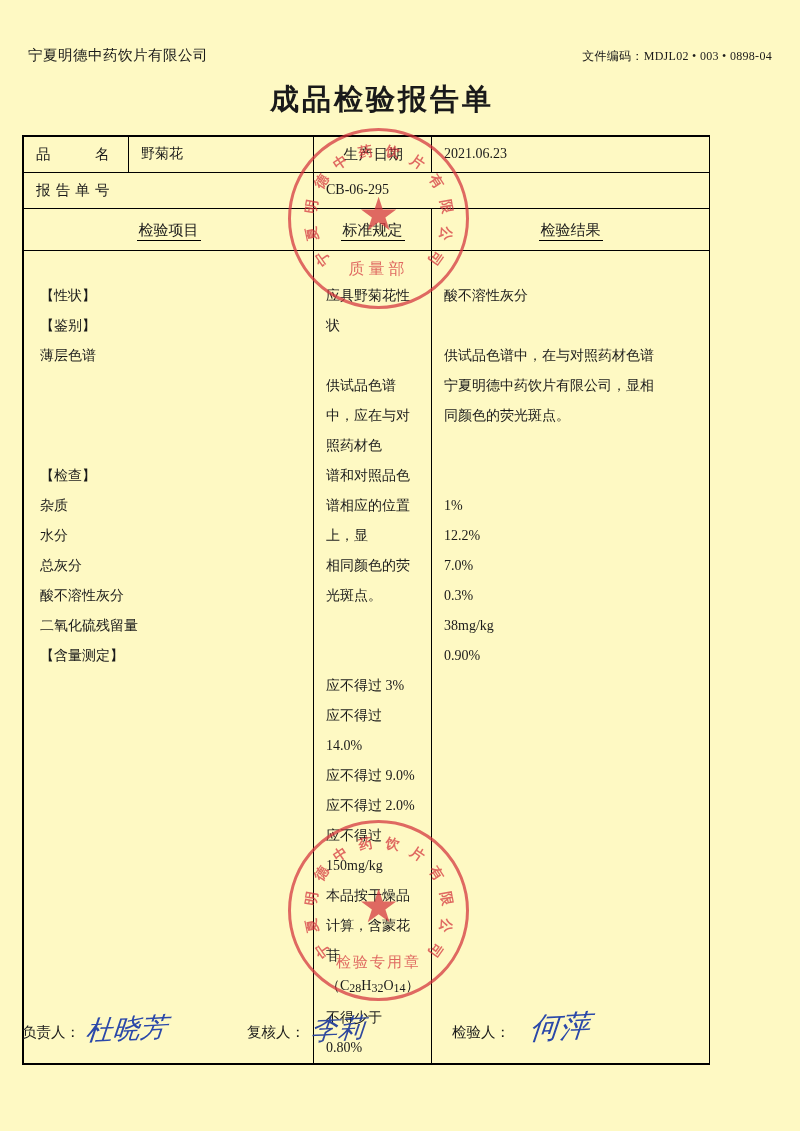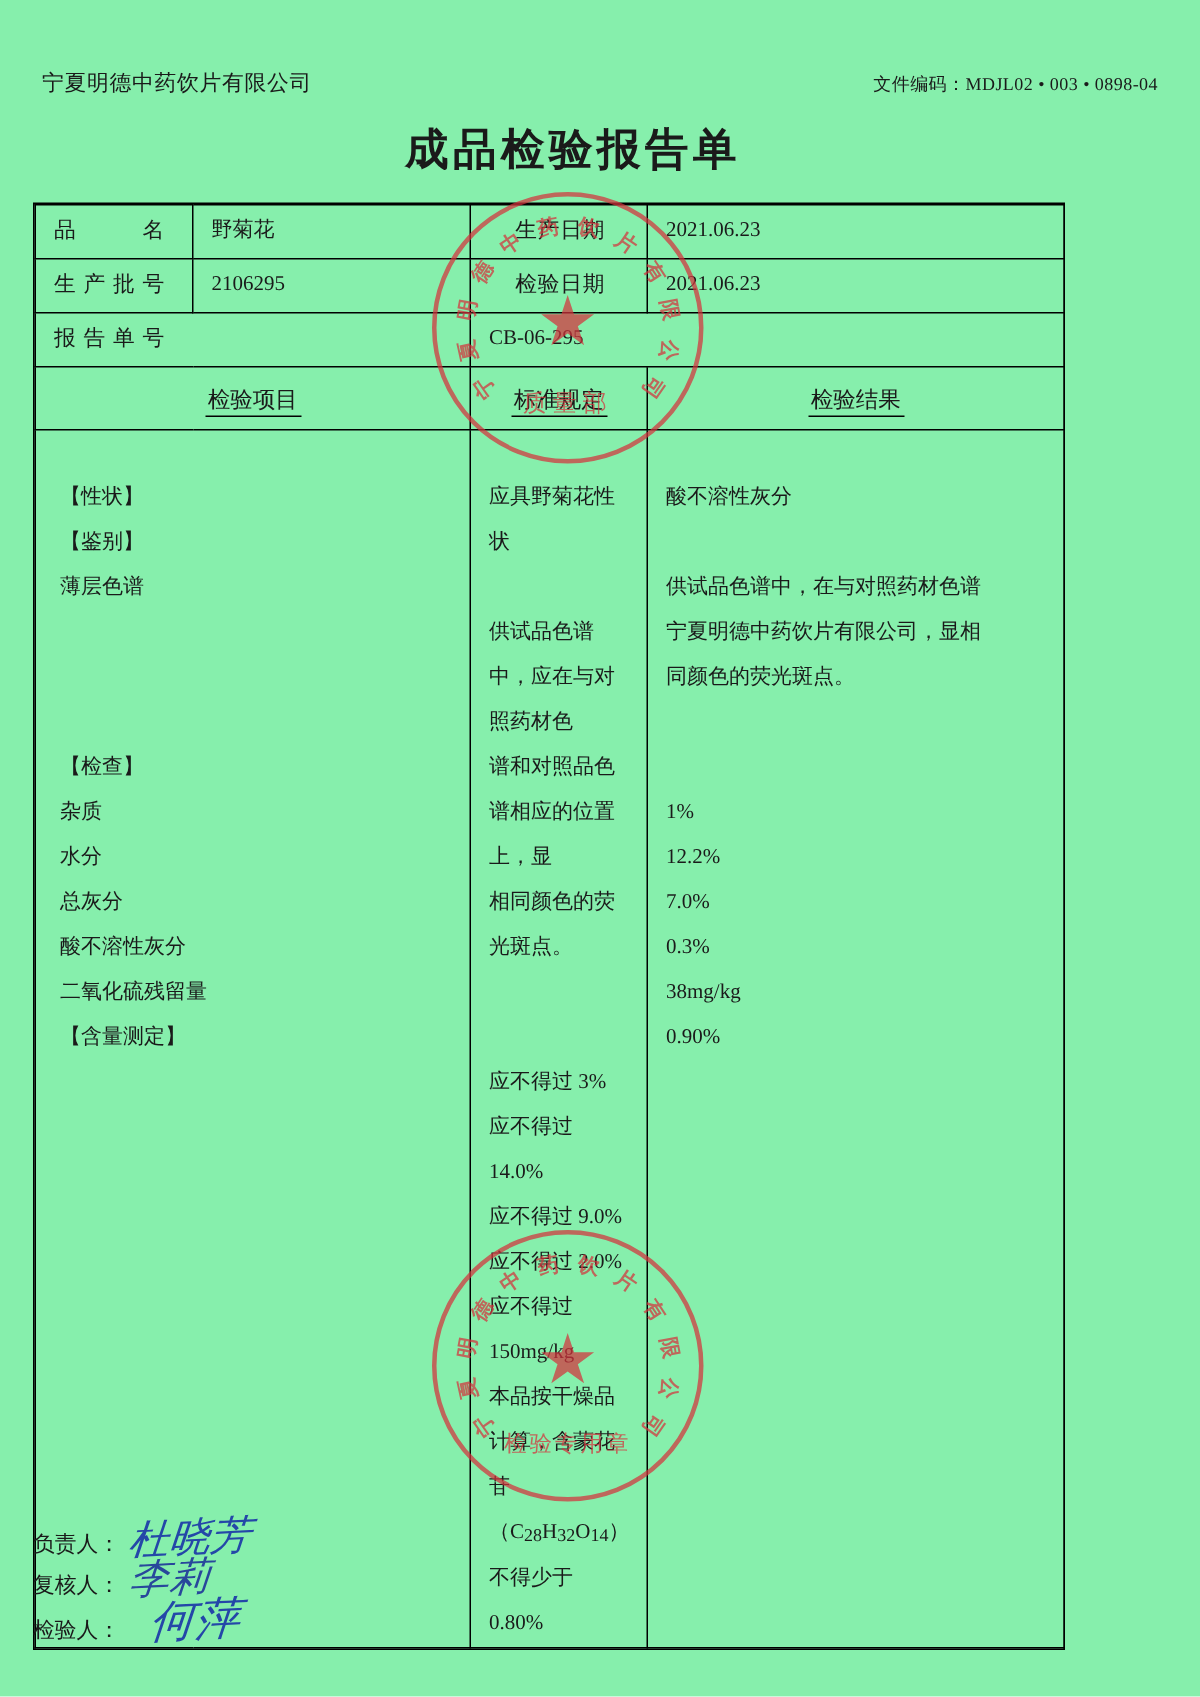--- a/index.html
+++ b/index.html
@@ -13,21 +13,21 @@
     position: relative;
     font-family: "Liberation Serif", "DejaVu Serif", serif;
     color: #1a1a1a;
     overflow: hidden;
   }
   .page {
     position: absolute;
     left: 0; top: 0;
     width: 800px;
     height: 1131px;
-    background: #86efac;
+    background: #fef9c3;
   }
   .header-row {
     position: absolute;
     left: 28px;
     top: 46px;
     width: 744px;
     display: flex;
     justify-content: space-between;
     align-items: baseline;
     font-size: 14.5px;
@@ -118,21 +118,20 @@
   }
   .blank { height: 30px; }
 
   .signrow {
     position: absolute;
     left: 22px;
     top: 1012px;
     width: 700px;
     display: flex;
     font-size: 14.5px;
-    flex-direction: column;
   }
   .signitem {
     display: flex;
     align-items: flex-end;
   }
   .sign-label { white-space: nowrap; }
   .sig {
     font-family: "DejaVu Serif", serif;
     font-style: italic;
     color: #1f3fa8;
@@ -218,34 +217,20 @@
       <tbody>
         <tr>
           <td>
               <div class="cellpad lbl"><span class="lbl-spread">品　名</span></div>
             </td>
           <td>
               <div class="cellpad val">野菊花</div>
             </td>
           <td>
               <div class="cellpad lbl ctr">生产日期</div>
-            </td>
-          <td>
-              <div class="cellpad val">2021.06.23</div>
-            </td>
-        </tr>
-        <tr>
-          <td>
-              <div class="cellpad lbl"><span class="lbl-spread">生产批号</span></div>
-            </td>
-          <td>
-              <div class="cellpad val">2106295</div>
-            </td>
-          <td>
-              <div class="cellpad lbl ctr">检验日期</div>
             </td>
           <td>
               <div class="cellpad val">2021.06.23</div>
             </td>
         </tr>
         <tr>
           <td colspan="2">
               <div class="cellpad lbl"><span class="lbl-spread">报告单号</span></div>
             </td>
           <td colspan="2">

